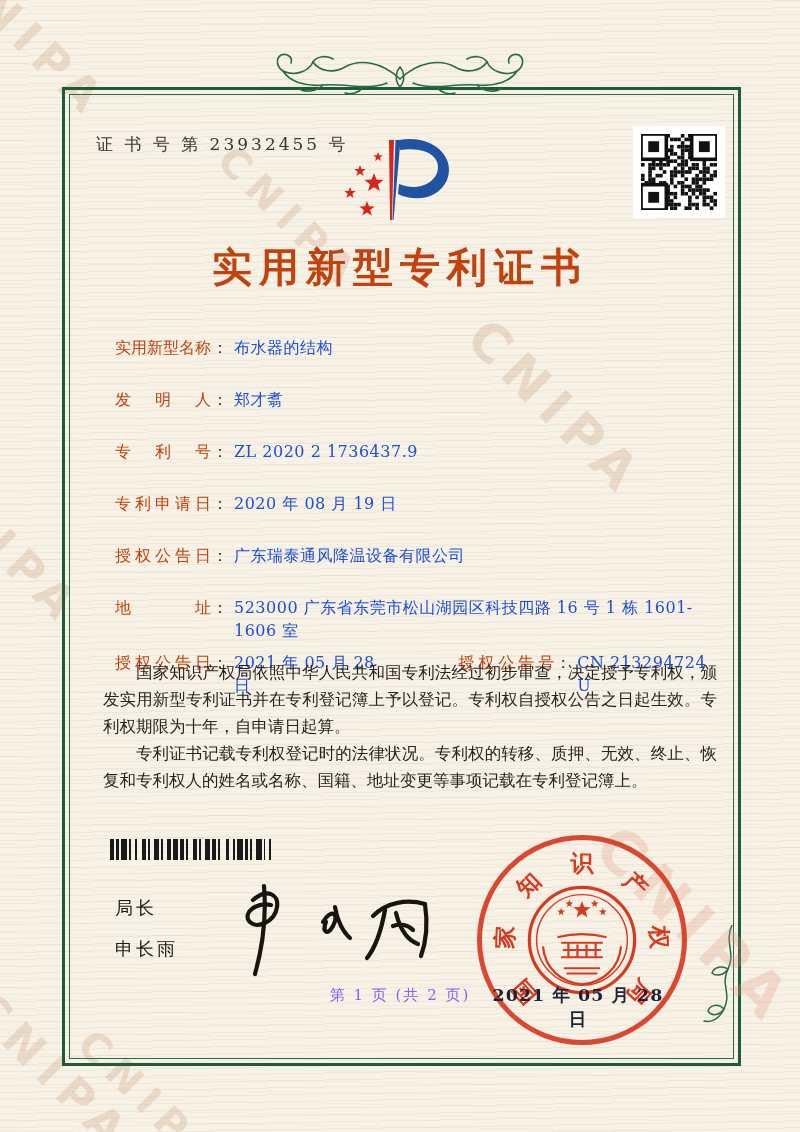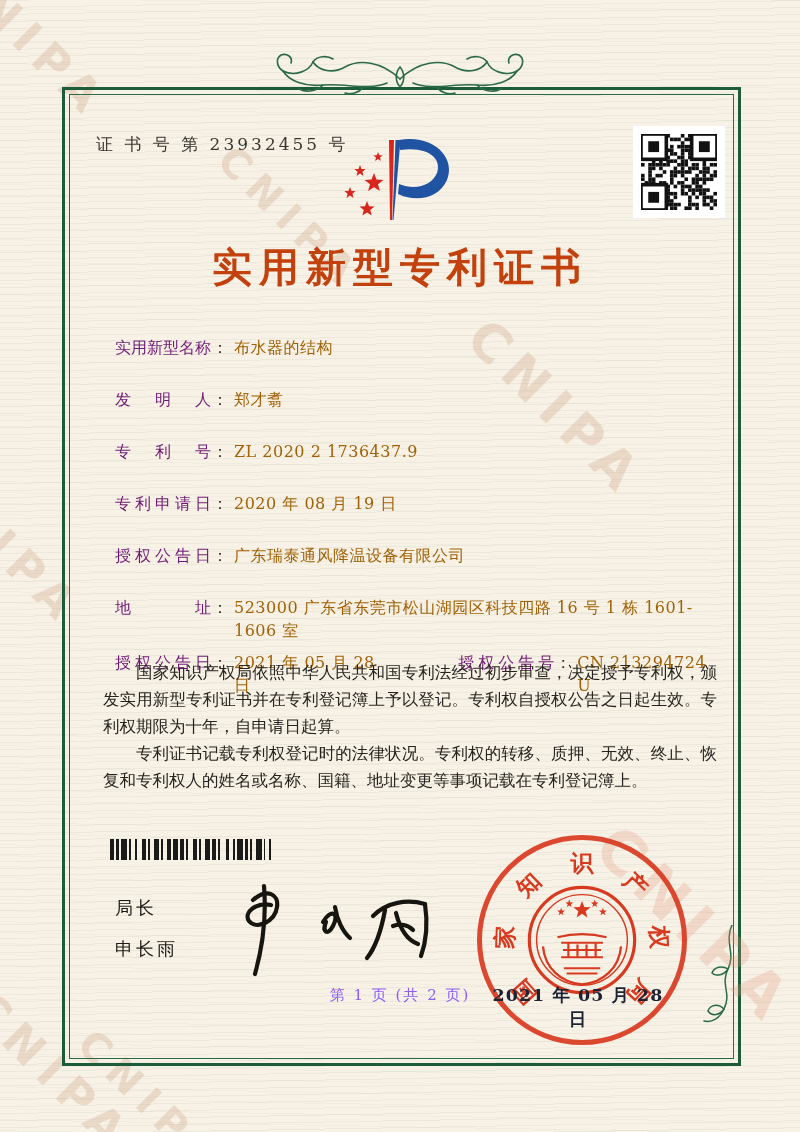--- a/index.html
+++ b/index.html
@@ -23,23 +23,23 @@
   .frame-inner{position:absolute;left:4px;top:4px;right:4px;bottom:4px;
     border:1.2px solid #2a6b46;}
   .cert-no{position:absolute;left:96px;top:133px;font-size:17px;letter-spacing:3px;color:#3a362f;z-index:4;}
   .qr{position:absolute;left:633px;top:126px;width:92px;height:92px;background:#fff;z-index:4;
     display:flex;align-items:center;justify-content:center;}
   .logo{position:absolute;left:330px;top:115px;width:140px;height:118px;z-index:4;}
   .title{position:absolute;left:0;top:240px;width:800px;text-align:center;
     font-size:40px;font-weight:bold;letter-spacing:7px;color:#c2410c;z-index:4;}
   .fields{position:absolute;left:115px;top:336px;width:610px;z-index:4;font-size:16px;}
   .frow{display:flex;margin-bottom:29px;line-height:23px;}
-  .flabel{width:96px;flex:none;text-align:justify;text-align-last:justify;color:#701a75;}
+  .flabel{width:96px;flex:none;text-align:justify;text-align-last:justify;color:#c2410c;}
   .fcolon{flex:none;margin:0 6px 0 1px;}
-  .fvalue{letter-spacing:0.5px;color:#a16207;}
+  .fvalue{letter-spacing:0.5px;color:#1d4ed8;}
   .addr .fvalue{width:478px;}
   .grant-row{display:flex;}
   .grant-right{display:flex;margin-left:62px;}
   .body-text{position:absolute;left:103px;top:659px;width:614px;z-index:4;
     font-size:16.5px;line-height:27px;text-align:justify;color:#27241f;}
   .body-text p{margin:0;text-indent:2em;}
   .barcode{position:absolute;left:110px;top:839px;width:210px;height:21px;z-index:4;display:flex;}
   .barcode div{height:100%;}
   .signoff{position:absolute;left:115px;top:896px;z-index:4;font-size:18px;
     font-family:"DejaVu Sans","Liberation Sans",sans-serif;color:#1d1b18;}

